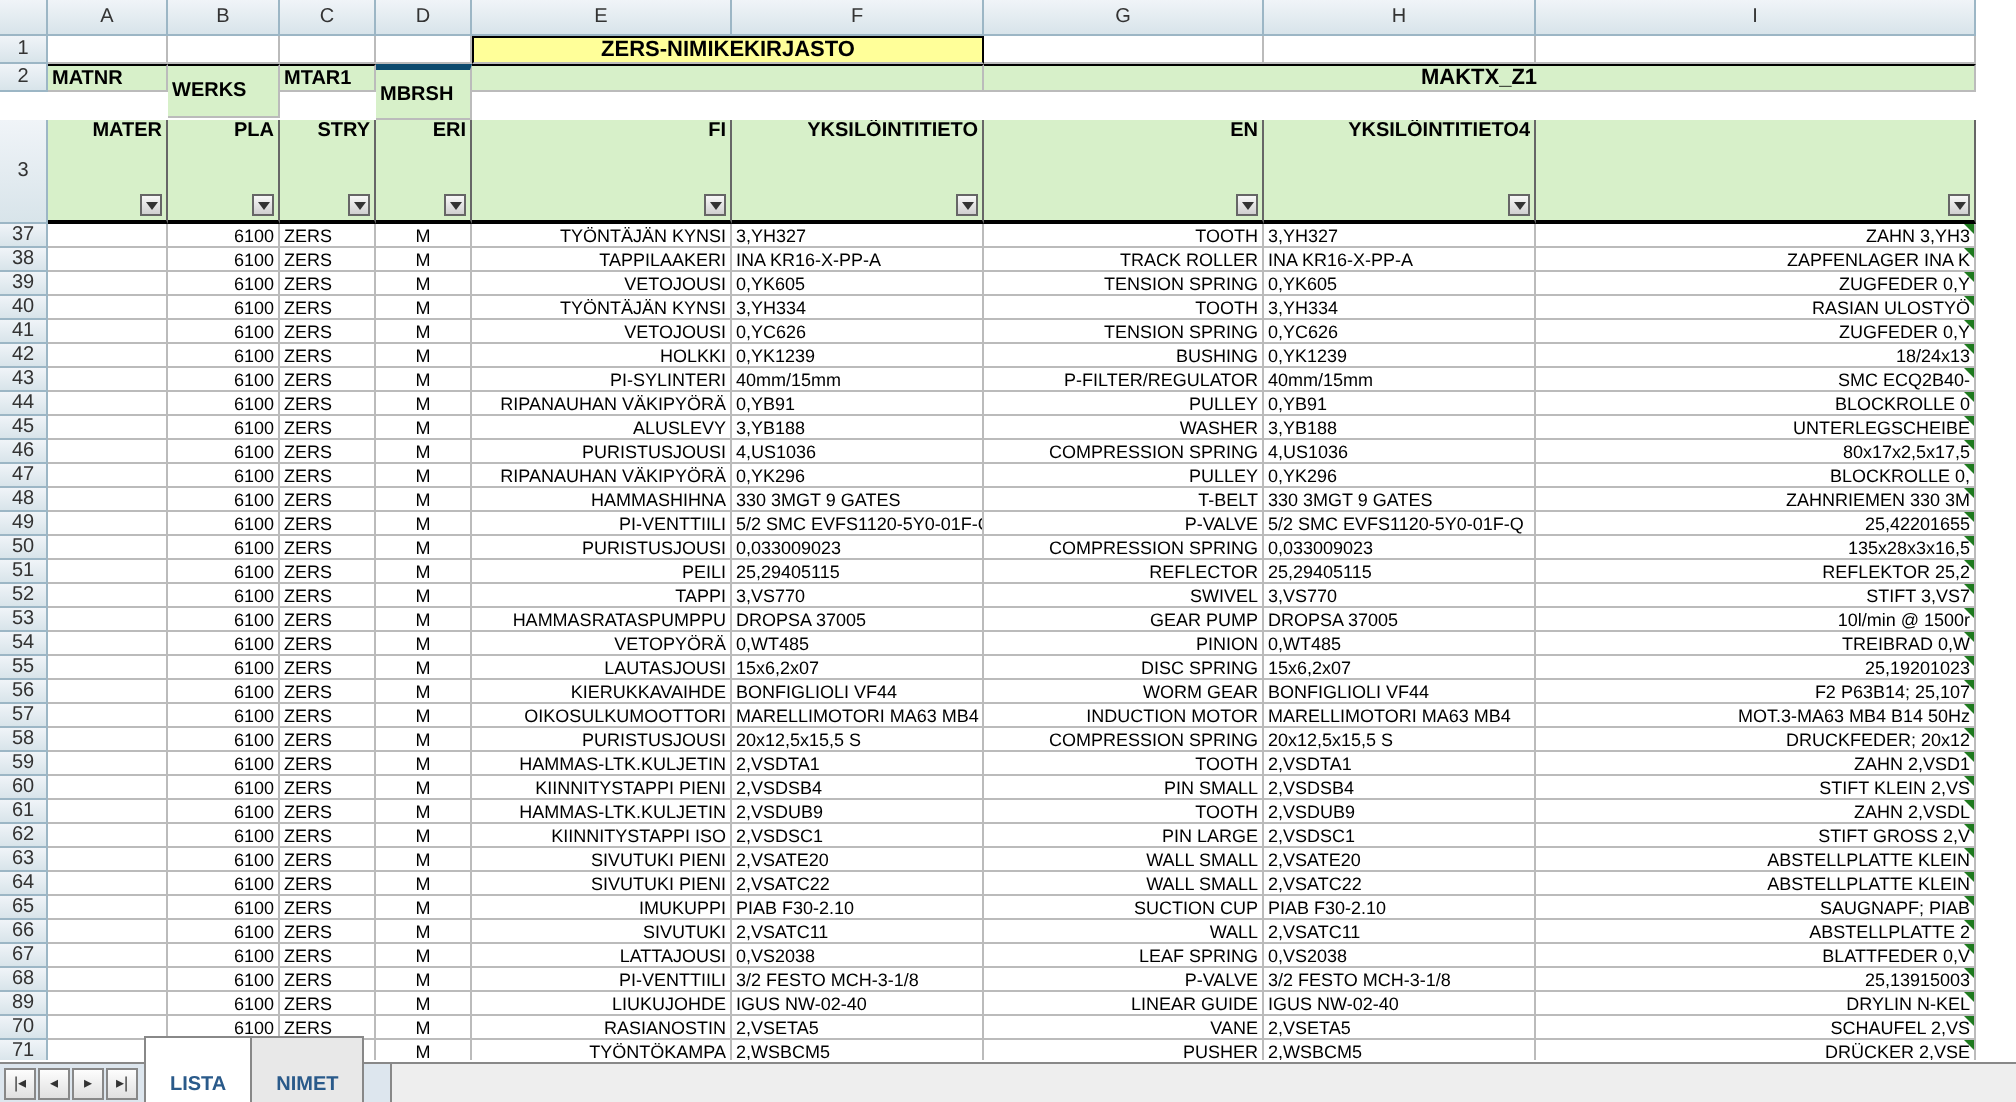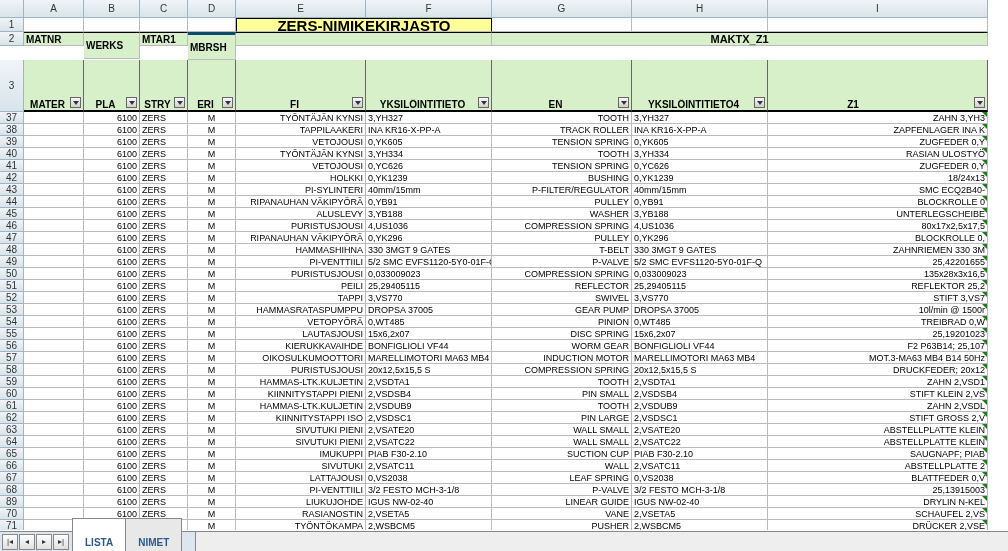--- a/index.html
+++ b/index.html
@@ -12,21 +12,21 @@
   .rowhead { height: 12px; }
   .corner { background: linear-gradient(#f0f4f8,#d8e4ea); border-right:1px solid #9cb6c5; border-bottom:1px solid #9cb6c5; height:18px;}
   
   .cell { border-right: 1px solid #bbb; border-bottom: 1px solid #bbb; padding: 0 2px; overflow: hidden; white-space: nowrap; display:flex; align-items:center; height:12px; font-size:9px; position:relative;}
   .cell.right { justify-content: flex-end; }
   .cell.center { justify-content: center; }
   
   .greenh { background: #d7f0c9; font-weight: bold; font-size:10px;text-align:center;}
   .yellowh { background: #ffff99; font-weight: bold; }
   
-  .filterhead { background: #d7f0c9; font-weight: bold; border-right:1px solid #666; border-bottom:2px solid #000; padding:0 2px; display:flex; align-items:flex-end; justify-content:space-between; height:52px; font-size:10px; position:relative;}
+  .filterhead { background: #d7f0c9; font-weight: bold; border-right:1px solid #666; border-bottom:2px solid #000; padding:0 2px; display:flex; align-items:flex-end; justify-content:space-between; height:52px; font-size:10px; position:relative;flex-direction:column;}
   .filterhead .lbl { flex:1; text-align:center; overflow:hidden;}
   .filterbtn { width:11px; height:11px; background: linear-gradient(#f8f8f8,#d0d0d0); border:1px solid #666; display:inline-flex; align-items:center; justify-content:center; margin-bottom:2px; margin-left:1px; cursor:pointer;}
   .filterbtn::after { content:""; border-left:3px solid transparent; border-right:3px solid transparent; border-top:4px solid #333; }
   
   .triangle { position:absolute; right:0; top:0; width:0; height:0; border-top:5px solid #1e7a1e; border-left:5px solid transparent;}
   
   .tabbar { position:absolute; bottom:0; left:0; right:0; height:20px; background:#dde6ee; border-top:1px solid #888; display:flex; align-items:center; font-size:10px;}
   .navbtns { display:flex; padding:0 2px;}
   .navbtn { width:16px; height:16px; border:1px solid #888; background:linear-gradient(#fdfdfd,#e0e0e0); margin-right:1px; display:flex;align-items:center;justify-content:center; cursor:pointer; font-size:8px; color:#333;}
   .tab { padding:18px 12px; border:1px solid #888; background:#e8e8e8; border-bottom:none; margin-right:-1px; cursor:pointer;}
@@ -48,21 +48,21 @@
       <div class="colhead">E</div>
       <div class="colhead">F</div>
       <div class="colhead">G</div>
       <div class="colhead">H</div>
       <div class="colhead">I</div>
       <div class="rowhead" style="height:14px">1</div>
       <div class="cell" style="height:14px"></div>
       <div class="cell" style="height:14px"></div>
       <div class="cell" style="height:14px"></div>
       <div class="cell" style="height:14px"></div>
-      <div class="cell yellowh center" style="height:14px;grid-column:span 2;border-right:1px solid #000;border-left:1px solid #000;border-top:1px solid #000;font-size:15px">ZERS-NIMIKEKIRJASTO</div>
+      <div class="cell yellowh center" style="height:14px;grid-column:span 2;border-right:1px solid #000;border-left:1px solid #000;border-top:1px solid #000;font-size:11px">ZERS-NIMIKEKIRJASTO</div>
       <div class="cell" style="height:14px"></div>
       <div class="cell" style="height:14px"></div>
       <div class="cell" style="height:14px"></div>
       <div class="rowhead" style="height:14px">2</div>
       <div class="cell greenh" style="height:14px;border-top:1px solid #000">MATNR</div>
       <div class="cell greenh" style="height:27px;border-top:1px solid #000">WERKS</div>
       <div class="cell greenh" style="height:14px;border-top:1px solid #000">MTAR1</div>
       <div class="cell greenh" style="height:28px;border-top:3px solid #0c4a6e">MBRSH</div>
       <div class="cell greenh center" style="height:14px;grid-column:span 2;border-top:1px solid #000"></div>
       <div class="cell greenh center" style="height:14px;grid-column:span 3;border-top:1px solid #000;font-size:11px">MAKTX_Z1</div>

